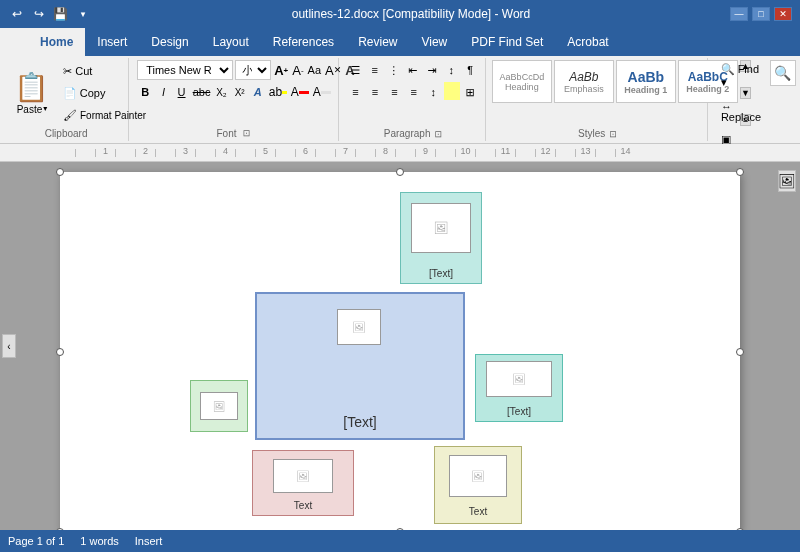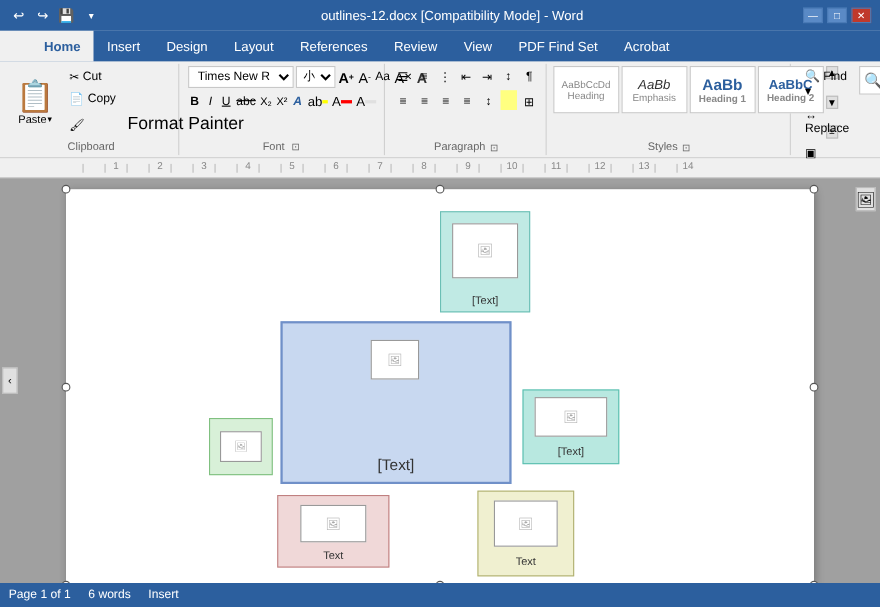--- a/index.html
+++ b/index.html
@@ -304,21 +304,21 @@
       </div>
       <div style="display:flex;flex-direction:column;justify-content:space-around;">
         <div class="small-ribbon-btn">
           <span>✂</span>Cut
         </div>
         <div class="small-ribbon-btn">
           <span>📄</span>Copy
         </div>
         <div class="small-ribbon-btn">
           <span>🖌</span>
-            <span style="font-size:16px;margin-left:36px;">Format Painter</span>
+            <span style="font-size:10px;">Format Painter</span>
         </div>
       </div>
     </div>
     <div class="section-label-bottom">Clipboard</div>
   </div>
 
   <div style="display:flex;flex-direction:column;border-right:1px solid #d0d0d0;padding:2px 6px;min-width:185px;position:relative;">
     <div style="display:flex;align-items:center;gap:2px;margin-bottom:2px;">
       <select class="font-selector">
         <option>Times New R</option>
@@ -542,15 +542,15 @@
   </div>
 
   <div style="position:absolute;right:4px;top:8px;width:18px;background:#e0e0e0;border:1px solid #bbb;display:flex;flex-direction:column;align-items:center;">
     <div style="font-size:14px;padding:2px;cursor:pointer;">🖼</div>
   </div>
 
 </div>
 
 <div class="status-bar">
   <span>Page 1 of 1</span>
-  <span>6 words</span>
+  <span>1 words</span>
   <span>Insert</span>
 </div>
 
 </body></html>

